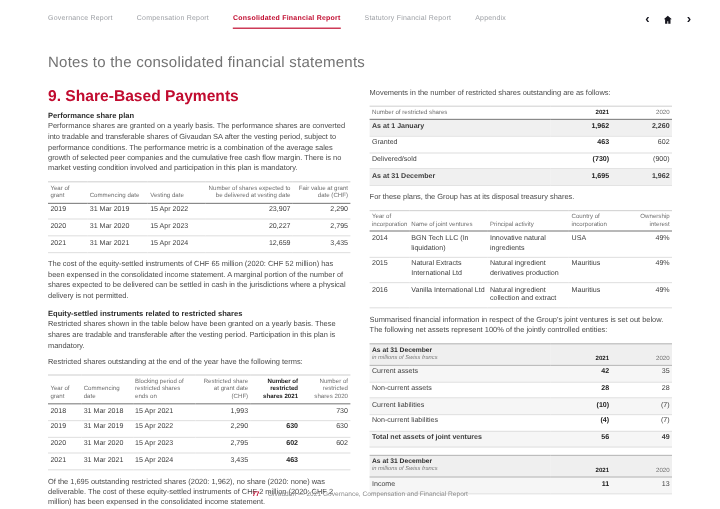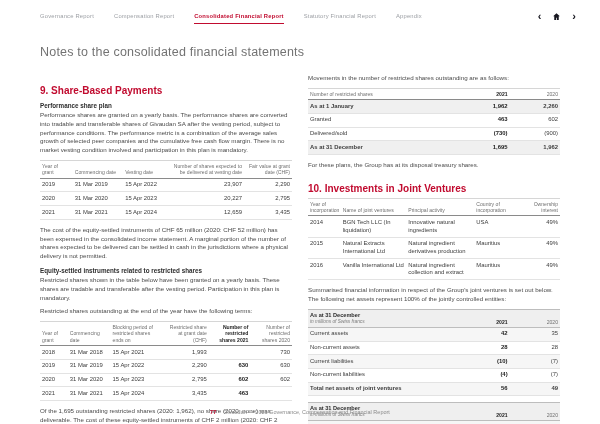--- a/index.html
+++ b/index.html
@@ -14,21 +14,21 @@
   .nav-item { font-size:5.8px; color:#9b9ea3; letter-spacing:.2px; cursor:pointer;
               padding:5px 0 4px; border-bottom:1.5px solid transparent; white-space:nowrap; }
   .nav-item.active { color:var(--accent,#c10b2f); font-weight:700; border-bottom-color:var(--accent,#c10b2f); }
   .nav-icons { display:flex; gap:11px; align-items:center; color:#16161f; }
   .nav-icon { font-size:11px; line-height:1; cursor:pointer; font-weight:700; display:flex; align-items:center; }
   
   .page-title { font-size:12.5px; font-weight:400; color:#737373; padding:17px 40px 0; letter-spacing:.2px; }
   
   .columns { display:flex; gap:16px; padding:13px 40px 0; }
   .col { flex:1; min-width:0; }
-  .section-title { color:var(--accent,#c10b2f); font-size:10px; font-weight:700; margin:13px 0 4px; }
+  .section-title { color:var(--accent,#c10b2f); font-size:13px; font-weight:700; margin:0 0 4px; }
   h3.subhead { font-size:6.3px; font-weight:700; margin:6px 0 2px; color:#2d2d2d; }
   p.body-text { font-size:6.2px; line-height:1.42; color:#4a4a4a; margin:2px 0 5px; }
   
   table.tbl { width:100%; border-collapse:collapse; margin:3px 0 6px; table-layout:fixed; }
   .tbl th { font-size:5.1px; font-weight:400; color:#6f6f6f; vertical-align:bottom;
             padding:2px 2px; border-top:1px solid #d6d6d6; border-bottom:1px solid #8a8a8a;
             text-align:right; line-height:1.25; }
   .tbl td { font-size:5.9px; color:#3d3d3d; padding:2.5px 2px; border-bottom:1px solid #e3e3e3;
             text-align:right; vertical-align:top; line-height:1.3; }
   .bold-row td { font-weight:700; background:#f0f0f0; border-top:1px solid #c4c4c4; }
@@ -224,21 +224,20 @@
           <tr class="bold-row">
             <td>As at 31 December</td>
             <td>1,695</td>
             <td>1,962</td>
           </tr>
         </tbody>
     </table>
 
     <p class="body-text">For these plans, the Group has at its disposal treasury shares.</p>
 
-    <h2 class="section-title">10. Investments in Joint Ventures</h2>
 
     <table class="tbl t-jv">
       <colgroup>
         <col style="width:13%">
           <col style="width:26%">
           <col style="width:27%">
           <col style="width:18%">
           <col style="width:16%">
       </colgroup>
       <thead>

